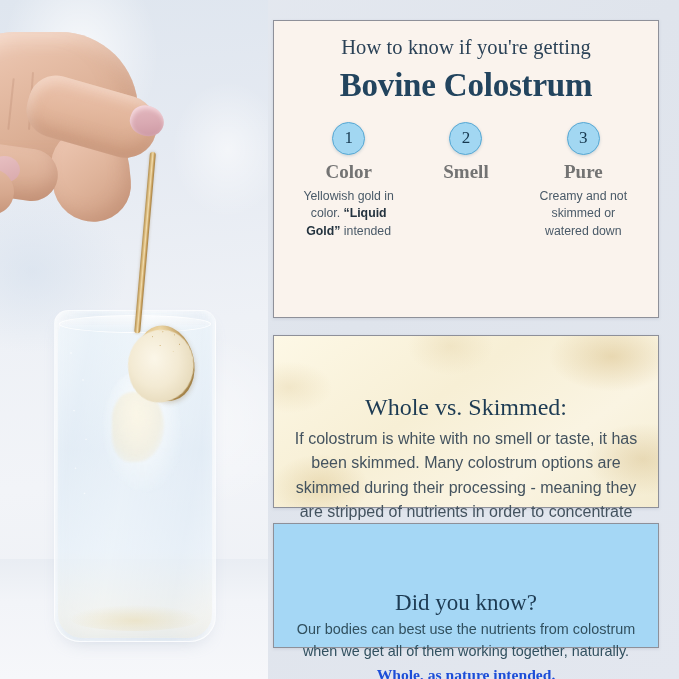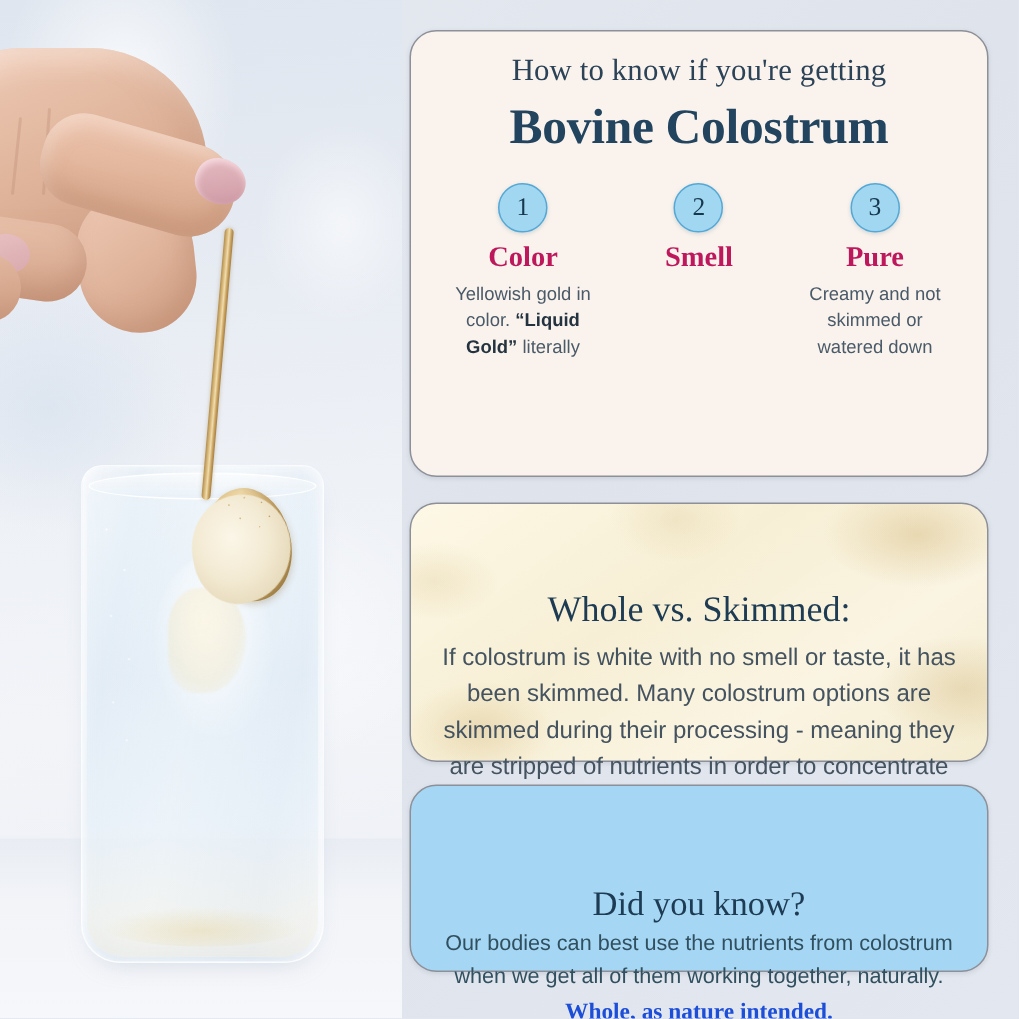--- a/index.html
+++ b/index.html
@@ -226,21 +226,21 @@
   .panels {
     position: absolute;
     left: 270px; top: 0;
     width: 409px; height: 679px;
   }
   .panel {
     position: absolute;
     left: 3px;
     width: 386px;
     border: 1px solid #8e9099;
-    border-radius: 18px;
+    border-radius: 0;
     box-sizing: border-box;
     box-shadow: 0 1px 3px rgba(110,120,140,0.18);
   }
 
   
   #panel-hero {
     top: 20px;
     height: 298px;
     background: #faf3ed;
     padding: 14px 16px 10px;
@@ -282,21 +282,21 @@
     font-family: "Liberation Serif", serif;
     font-size: 17px;
     color: #16384f;
     line-height: 29px;
     box-shadow: 0 1px 3px rgba(70,120,150,0.25);
   }
   .step-title {
     font-family: "Liberation Serif", serif;
     font-weight: bold;
     font-size: 19px;
-    color: #be185d;
+    color: #737373;
     margin-bottom: 5px;
   }
   .step-desc {
     font-family: "Liberation Sans", sans-serif;
     font-size: 12.3px;
     color: #4a5a68;
     line-height: 1.42;
   }
   .step-desc b {
     color: #24333f;
@@ -393,21 +393,21 @@
     <div class="panel" id="panel-hero">
       <div class="kicker">How to know if you're getting</div>
       <div class="hero-title">
         <div>Bovine Colostrum</div>
       </div>
 
       <div class="steps">
         <div class="step">
           <div class="badge">1</div>
           <div class="step-title">Color</div>
-          <div class="step-desc"><span>Yellowish gold in color. </span><b>“Liquid Gold”</b><span> literally</span></div>
+          <div class="step-desc"><span>Yellowish gold in color. </span><b>“Liquid Gold”</b><span> intended</span></div>
         </div>
         <div class="step">
           <div class="badge">2</div>
           <div class="step-title">Smell</div>
         </div>
         <div class="step">
           <div class="badge">3</div>
           <div class="step-title">Pure</div>
           <div class="step-desc">Creamy and not skimmed or watered down</div>
         </div>

